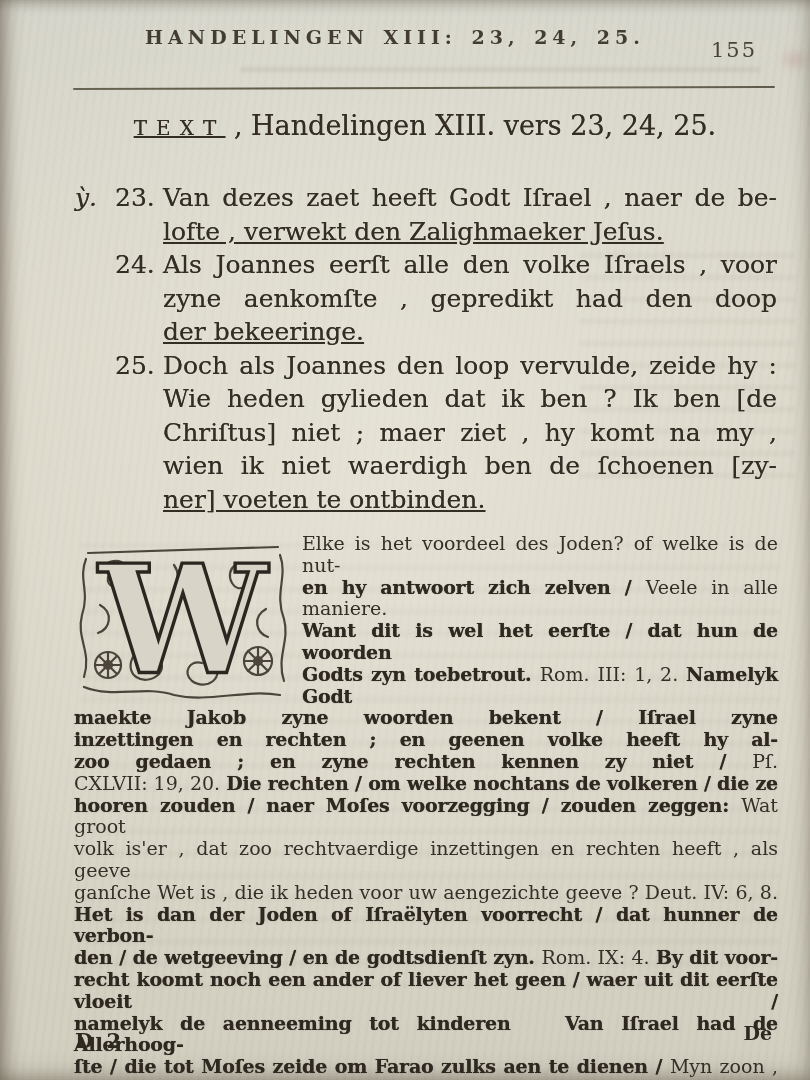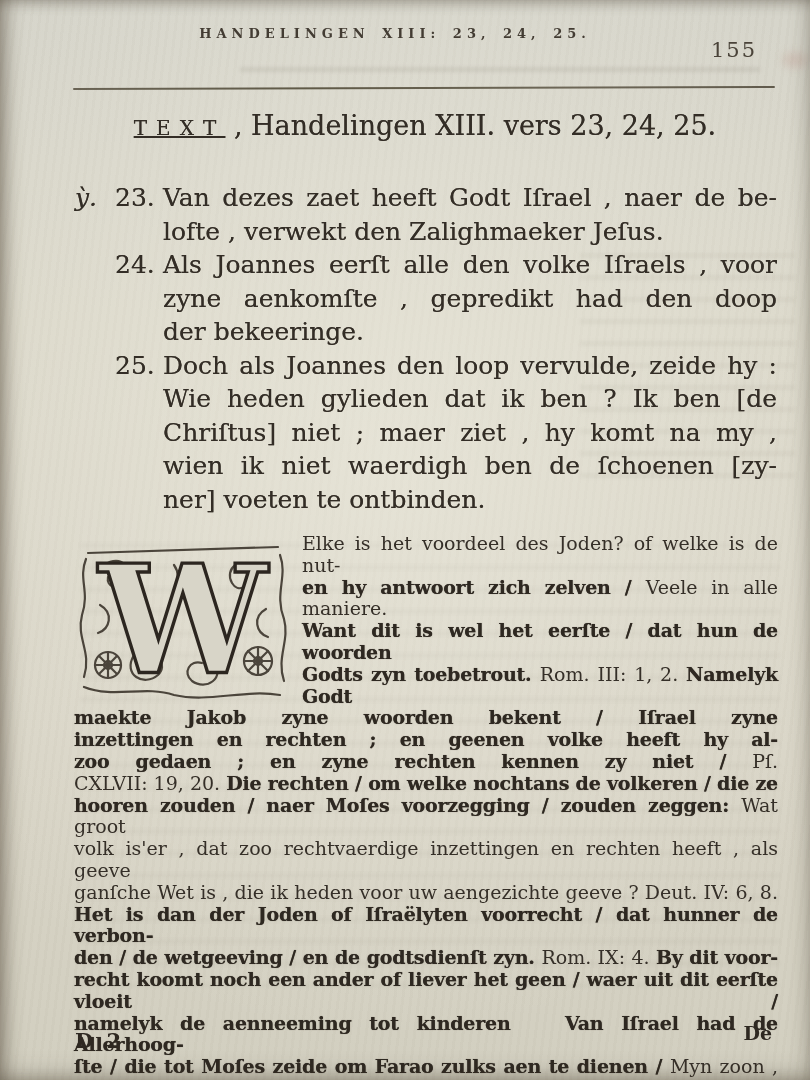--- a/index.html
+++ b/index.html
@@ -31,21 +31,21 @@
   }
   .ghost.g1{left:240px;top:52px;width:520px;height:32px;opacity:.20;}
   .ghost.g2{left:580px;top:240px;width:215px;height:250px;opacity:.10;}
   .ghost.g3{left:80px;top:540px;width:700px;height:460px;opacity:.07;}
 
   .running-head{
     position:absolute;top:26px;left:75px;width:700px;height:34px;
   }
   .head-title{
     display:block;text-align:center;margin-right:60px;
-    font-size:13px;letter-spacing:5px;word-spacing:3px;
+    font-size:19px;letter-spacing:5px;word-spacing:3px;
     color:#433c33;font-weight:bold;
   }
   .page-number{
     position:absolute;right:18px;top:12px;
     font-size:21px;letter-spacing:2px;color:#4a4339;
   }
   .rule{
     position:absolute;top:87px;left:73px;width:702px;height:2px;
     background:linear-gradient(90deg,#564f3f 0%, #49432f 35%, #5a5342 70%, #4c4536 100%);
     transform:rotate(-0.15deg);opacity:.85;border-radius:2px;
@@ -59,21 +59,21 @@
 
   .verse-list{
     position:absolute;top:181px;left:75px;width:702px;
     font-size:25px;line-height:33.5px;color:#332d26;
     text-shadow:0 0 .6px rgba(51,45,38,.75);
   }
   .verse{display:grid;grid-template-columns:40px 48px 1fr;}
   .vmark{font-style:italic;}
   .vnum{text-align:left;}
   .vtext .vline{text-align:justify;text-align-last:justify;}
-  .vtext .vline.nojust{text-align:left;text-align-last:left;}
+  .vtext .vline.nojust{text-align:left;text-align-last:left;text-decoration:underline;}
 
   .commentary{
     position:absolute;top:533px;left:74px;width:704px;
     font-size:19px;line-height:21.8px;color:#352f28;
   }
   .drop-cap{
     float:left;width:218px;height:168px;margin:2px 10px 2px 0;
     position:relative;
   }
   .cline{text-align:justify;text-align-last:justify;white-space:normal;}

